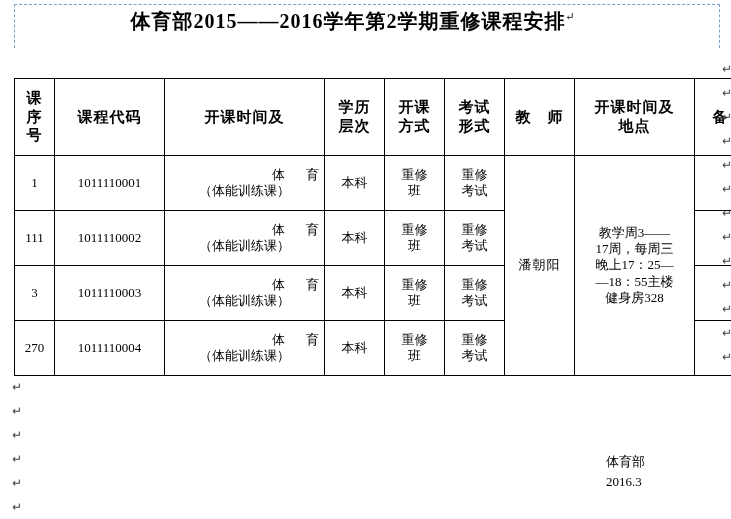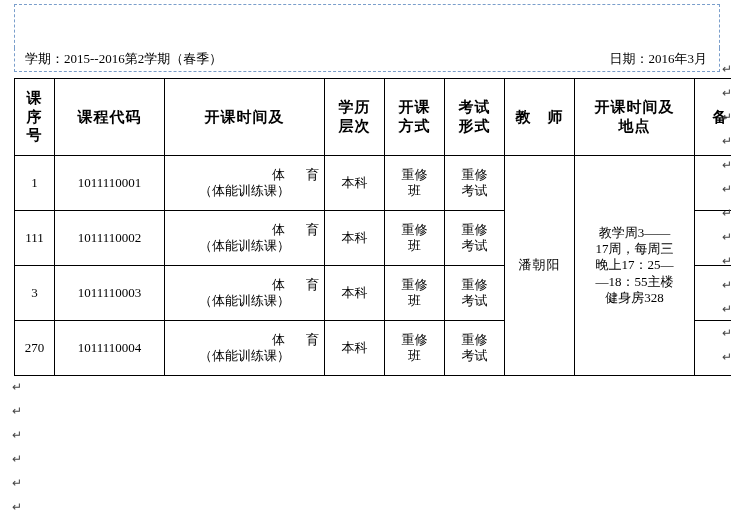--- a/index.html
+++ b/index.html
@@ -155,25 +155,24 @@
   }
   .footer div { white-space: nowrap; }
 </style>
 </head>
 <body>
 
 <div class="page">
 
   <div class="title-zone"></div>
 
-
-  <div class="subline">
-    <span class="subline-left">学期：2015--2016第2学期（春季）</span>
-    <span class="subline-right">日期：2016年3月</span>
+  <div class="doc-title">
+    <span>体育部2015——2016学年第2学期重修课程安排</span><span class="mark">↵</span>
   </div>
+
 
   <table class="sched">
     <colgroup>
       <col class="c-seq">
         <col class="c-code">
         <col class="c-name">
         <col class="c-level">
       <col class="c-open">
         <col class="c-exam">
         <col class="c-teacher">
@@ -318,14 +317,18 @@
   <span class="pmark" style="left:722px; top:326px;">↵</span>
   <span class="pmark" style="left:722px; top:350px;">↵</span>
 
   <span class="pmark" style="left:12px; top:380px;">↵</span>
   <span class="pmark" style="left:12px; top:404px;">↵</span>
   <span class="pmark" style="left:12px; top:428px;">↵</span>
   <span class="pmark" style="left:12px; top:452px;">↵</span>
   <span class="pmark" style="left:12px; top:476px;">↵</span>
   <span class="pmark" style="left:12px; top:500px;">↵</span>
 
+  <div class="footer">
+    <div>体育部</div>
+    <div>2016.3</div>
+  </div>
 
 </div>
 
 </body></html>

